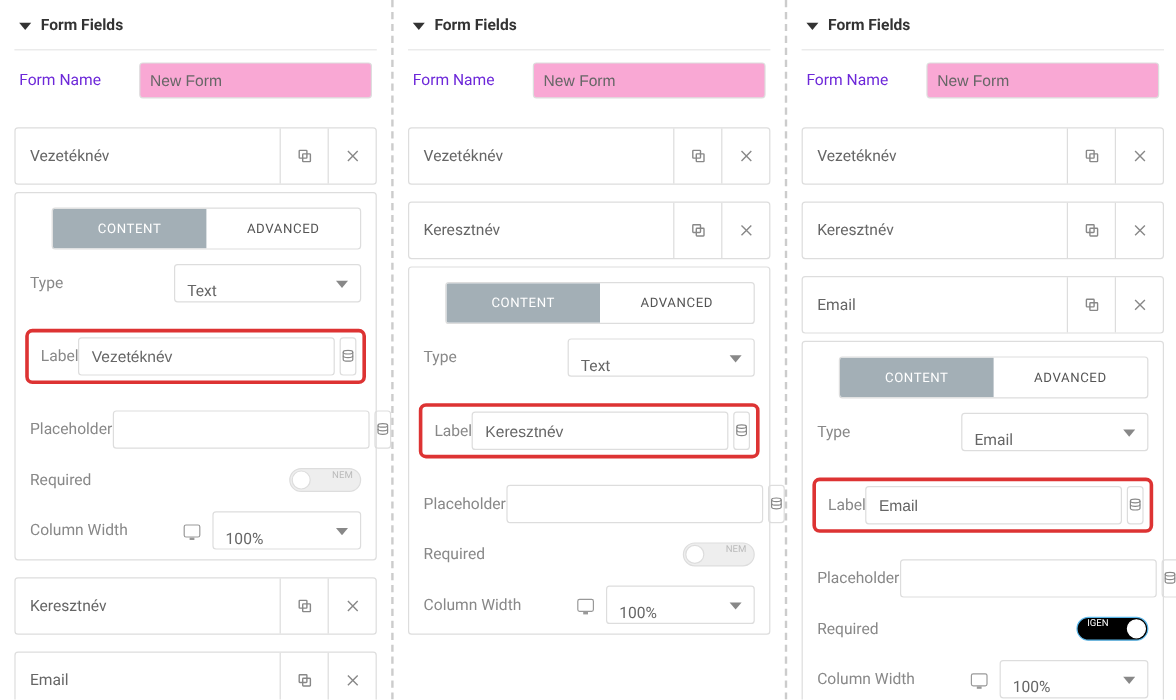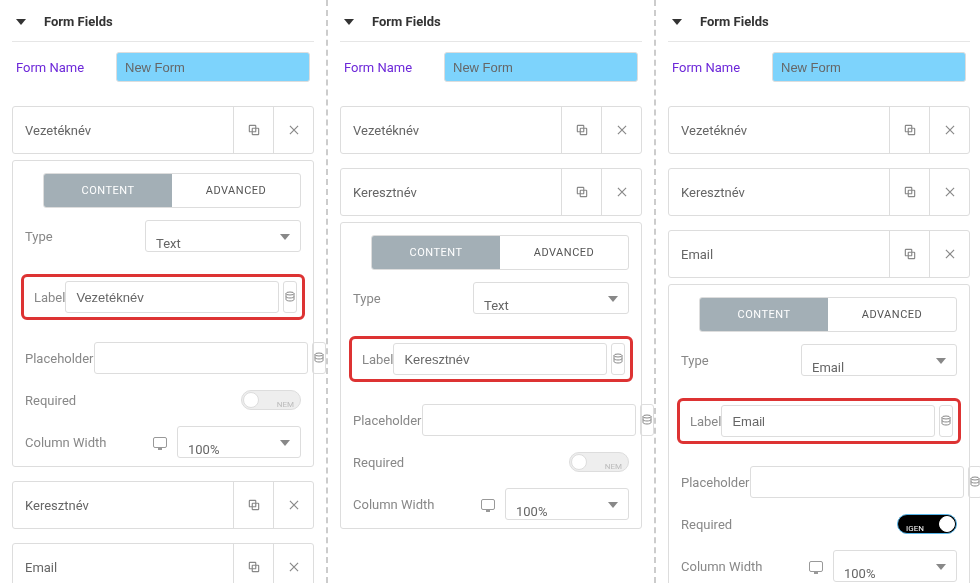--- a/index.html
+++ b/index.html
@@ -16,21 +16,21 @@
     width: 326px;
     padding: 0 12px 12px 12px;
   }
   .col-sep {
     width: 1px;
     border-right: 2px dashed #ccc;
   }
   .section-header {
     display: flex;
     align-items: center;
-    gap: 18px;
+    gap: 8px;
     padding: 14px 4px 12px 4px;
     border-bottom: 1px solid #e6e6e6;
     font-weight: 700;
     color: #333;
   }
   .caret-down-icon {
     width: 0; height: 0;
     border-left: 5px solid transparent;
     border-right: 5px solid transparent;
     border-top: 6px solid #333;
@@ -45,21 +45,21 @@
     color: #6d28d9;
   }
   .text-input {
     flex: 1;
     height: 30px;
     border: 1px solid #ddd;
     border-radius: 3px;
     padding: 0 8px;
     font-size: 13px;
     color: #666;
-    background: #7dd3fc;
+    background: #f9a8d4;
   }
   .field-box {
     border: 1px solid #ddd;
     border-radius: 3px;
     margin-top: 14px;
   }
   .field-head {
     display: flex;
     align-items: center;
     height: 46px;
@@ -165,21 +165,21 @@
     margin-left: auto;
     width: 60px;
     height: 20px;
     border-radius: 10px;
     border: 1px solid #ddd;
     background: #eee;
     position: relative;
     font-size: 8px;
     color: #bbb;
     display: flex;
-    align-items: flex-end;
+    align-items: flex-start;
     justify-content: flex-end;
     padding-right: 6px;
     cursor: pointer;
   }
   .toggle .knob {
     position: absolute;
     top: 1px; left: 1px;
     width: 16px; height: 16px;
     border-radius: 50%;
     background: #fff;

